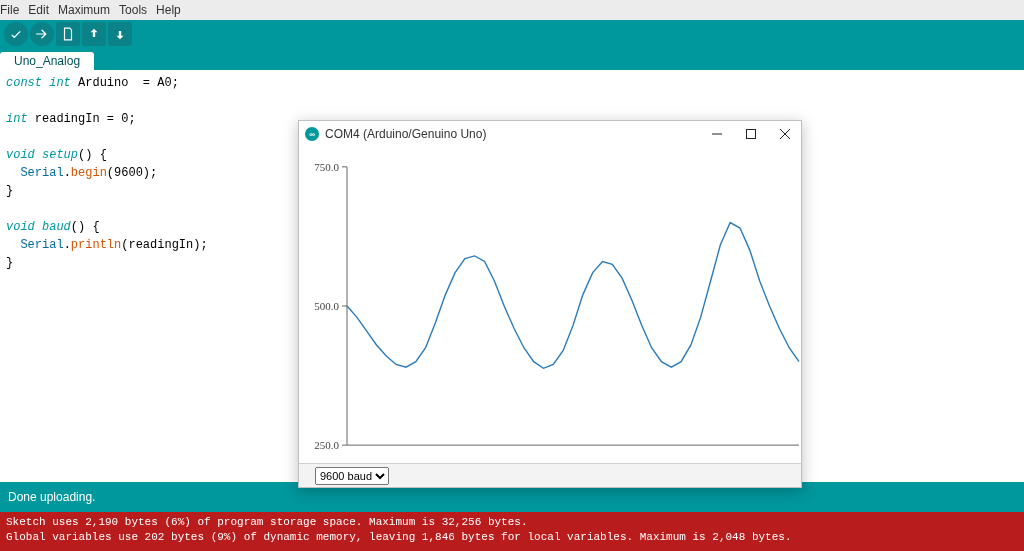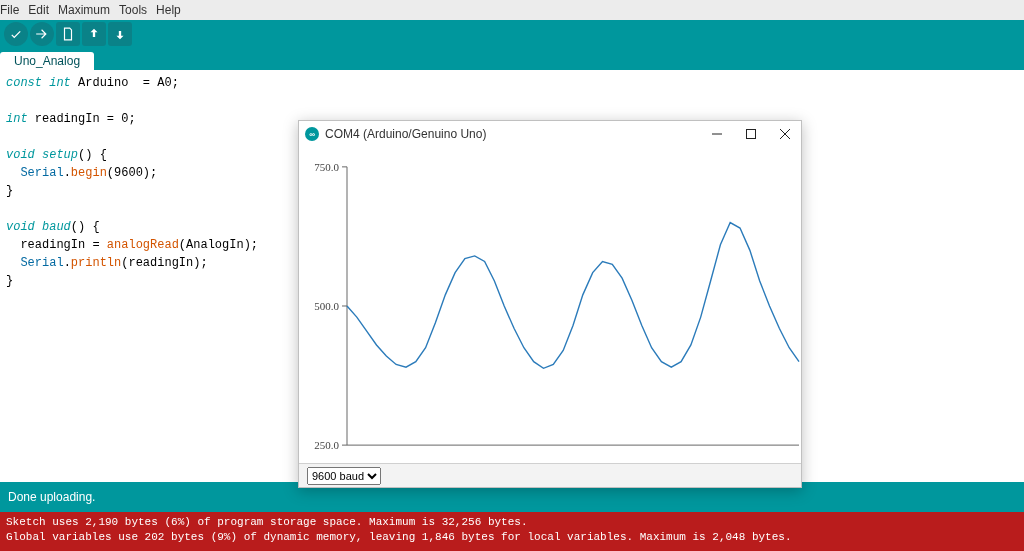--- a/index.html
+++ b/index.html
@@ -20,21 +20,21 @@
   .console { background: #b91c1c; color: #fff; font-family: Consolas, "Courier New", monospace; font-size: 11px; padding: 3px 6px; height: 59px; line-height: 1.4; }
   
   .plotwin { position: absolute; left: 298px; top: 120px; width: 504px; height: 368px; background: #fff; border: 1px solid #c0c0c0; box-shadow: 0 3px 14px rgba(0,0,0,0.25); display: flex; flex-direction: column; }
   .plotwin .titlebar { height: 26px; display: flex; align-items: center; padding: 0 6px; font-size: 12px; color: #333; }
   .plotwin .titlebar .caparea { margin-left: auto; display: flex; gap: 14px; }
   .plotwin .titlebar .capbtn { width: 20px; height: 20px; display: flex; align-items: center; justify-content: center; cursor: pointer; }
   .plotwin .titlebar .capbtn svg { width: 12px; height: 12px; stroke: #222; fill: none; stroke-width: 1; }
   .plotwin .titlebar .appicon { width: 14px; height: 14px; border-radius: 7px; background: #00979d; margin-right: 6px; display:flex;align-items:center;justify-content:center;color:#fff;font-size:8px;font-weight:bold;}
   .plotbody { flex: 1; position: relative; }
   .plotbody svg { position: absolute; inset: 0; width: 100%; height: 100%; }
-  .plotfooter { height: 24px; border-top: 1px solid #d0d0d0; display: flex; align-items: center; padding-left: 8px; background: #f3f3f3; }
+  .plotfooter { height: 24px; border-top: 1px solid #d0d0d0; display: flex; align-items: center; padding-left: 16px; background: #f3f3f3; }
   .plotfooter select { font-size: 11px; height: 18px; }
 </style>
 </head>
 <body>
 
 <div class="menubar">
   <span>File</span>
   <span>Edit</span>
   <span>Maximum</span>
   <span>Tools</span>
@@ -76,21 +76,20 @@
 <div class="editor">
   <div><span class="kw">const</span> <span class="kw">int</span> <span>Arduino</span>&nbsp; <span>=</span> <span>A0;</span></div>
   <div>&nbsp;</div>
   <div><span class="kw">int</span> <span>readingIn</span> <span>=</span> <span>0;</span></div>
   <div>&nbsp;</div>
   <div><span class="kw">void</span> <span class="kw">setup</span><span>() {</span></div>
   <div>&nbsp;&nbsp;<span class="type">Serial</span><span>.</span><span class="fn">begin</span><span>(9600);</span></div>
   <div><span>}</span></div>
   <div>&nbsp;</div>
   <div><span class="kw">void</span> <span class="kw">baud</span><span>() {</span></div>
-  <div>&nbsp;&nbsp;<span>readingIn =</span> <span class="fn">analogRead</span><span>(AnalogIn);</span></div>
   <div>&nbsp;&nbsp;<span class="type">Serial</span><span>.</span><span class="fn">println</span><span>(readingIn);</span></div>
   <div><span>}</span></div>
 </div>
 
 <div class="statusbar">
   <span>Done uploading.</span>
 </div>
 
 <div class="console">
   <div>Sketch uses 2,190 bytes (6%) of program storage space. Maximum is 32,256 bytes.</div>

